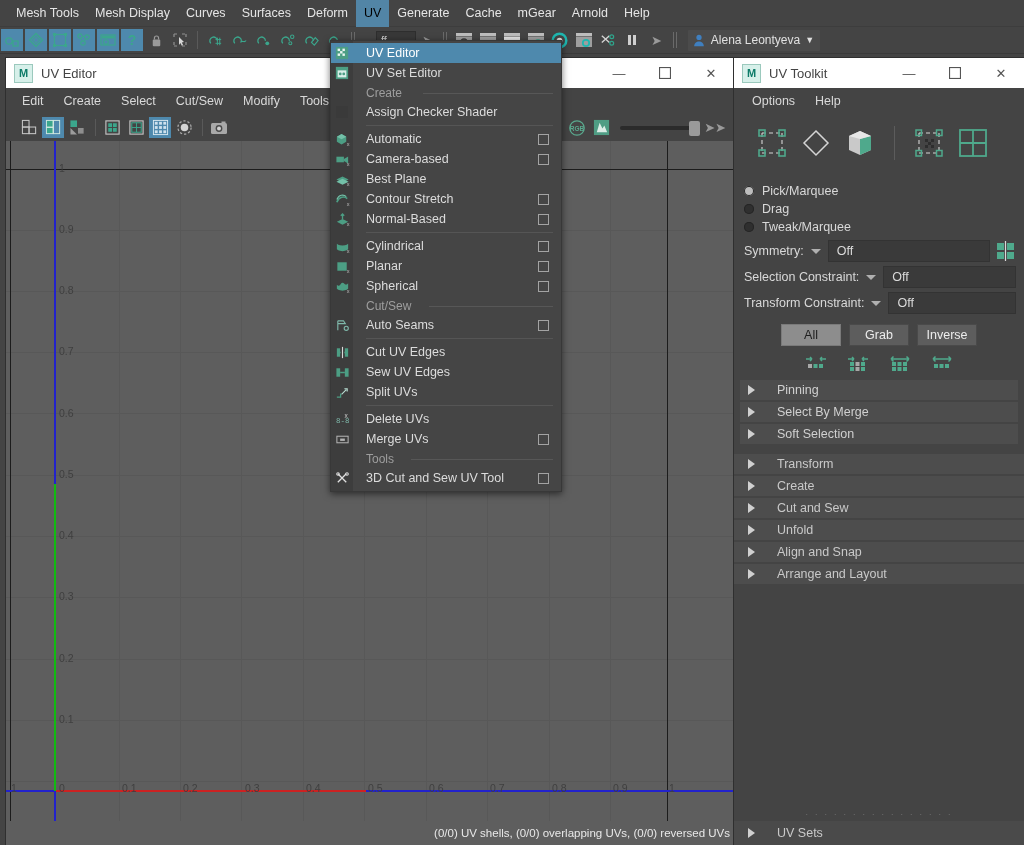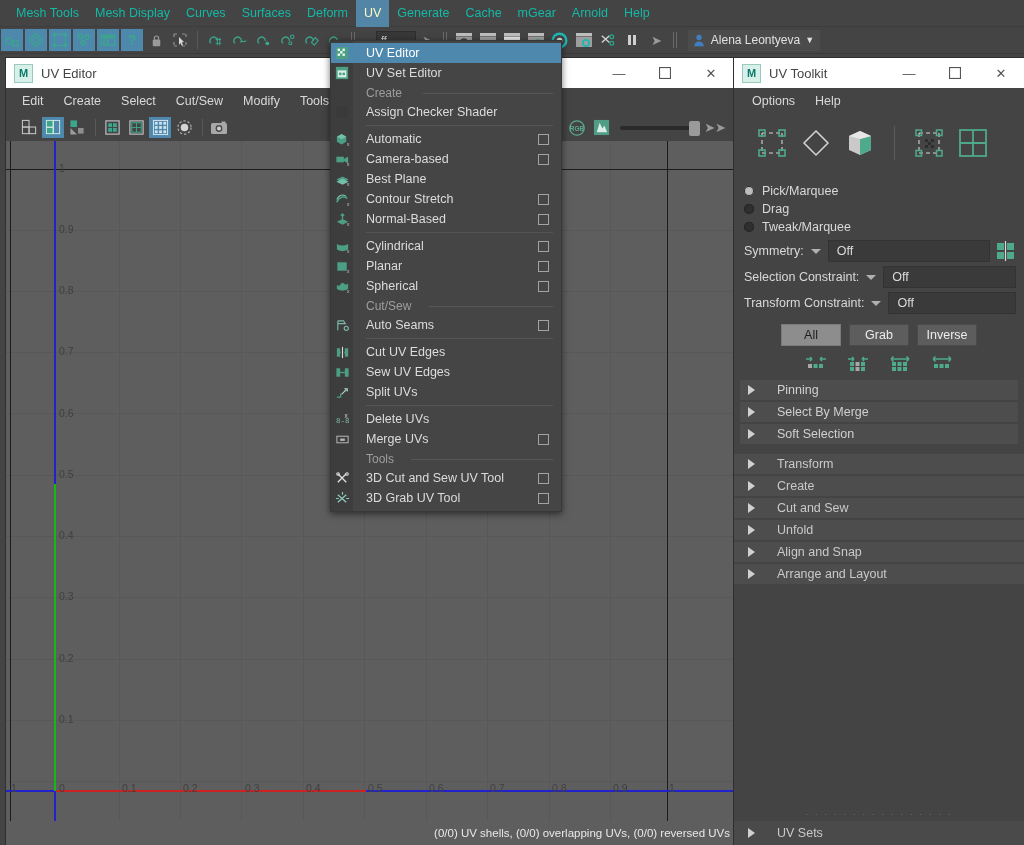--- a/index.html
+++ b/index.html
@@ -16,24 +16,24 @@
 
   
   .mainmenu {
     position: absolute; left: 0; top: 0; width: 1024px; height: 27px;
     background: #444444;
     display: flex; align-items: center;
     border-bottom: 1px solid #3d3d3d;
   }
   .mainmenu .mi {
     padding: 0 8px; height: 27px; line-height: 27px;
-    font-size: 12.5px; color: #14b8a6; white-space: nowrap;
+    font-size: 12.5px; color: #e5e5e5; white-space: nowrap;
   }
   .mainmenu .mi.first { padding-left: 0; width: 8px; overflow: hidden; }
-  .mainmenu .mi.active { background: #5285a6; color: #fef9c3; text-align: right; }
+  .mainmenu .mi.active { background: #5285a6; color: #000000; text-align: right; }
 
   
   .toolbar {
     position: absolute; left: 0; top: 27px; width: 1024px; height: 27px;
     background: #444444; display: flex; align-items: center;
     border-bottom: 1px solid #3a3a3a;
   }
   .tb-ico {
     width: 22px; height: 22px; margin: 0 1px;
     display: flex; align-items: center; justify-content: center;
@@ -818,30 +818,20 @@
         <svg width="15" height="15" viewBox="0 0 16 16">
             <path d="M3 3l9 9M12 3 3 12" stroke="#e0e0e0" stroke-width="1.4"></path>
             <circle cx="3.2" cy="3.2" r="1.4" fill="none" stroke="#e0e0e0" stroke-width="1.1"></circle>
             <circle cx="12.8" cy="3.2" r="1.4" fill="none" stroke="#e0e0e0" stroke-width="1.1"></circle>
           </svg>
       </span>
       <span class="lbl">3D Cut and Sew UV Tool</span>
       <span class="box"></span>
     </div>
 
-    <div class="dd-item">
-      <span class="ico">
-        <svg width="15" height="15" viewBox="0 0 16 16">
-            <path d="M3 4l9 8M12 4 3 12" stroke="#8fcbbb" stroke-width="1.3"></path>
-            <path d="M1 8h3M12 8h3M8 1v3" stroke="#8fcbbb" stroke-width="1.2"></path>
-          </svg>
-      </span>
-      <span class="lbl">3D Grab UV Tool</span>
-      <span class="box"></span>
-    </div>
   </div>
 
   <div class="win-toolkit">
     <div class="titlebar">
       <div class="mlogo">M</div>
       <div class="wtitle">UV Toolkit</div>
       <div class="wbtns">
         <div class="wbtn">—</div>
         <div class="wbtn">
           <svg width="12" height="12" viewBox="0 0 12 12">

